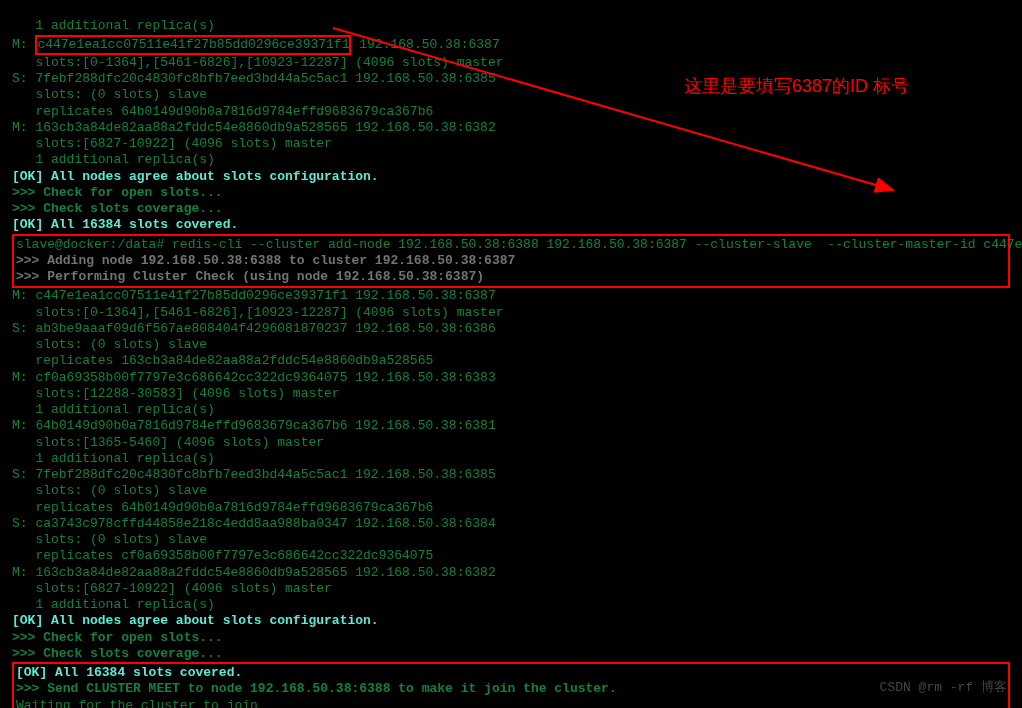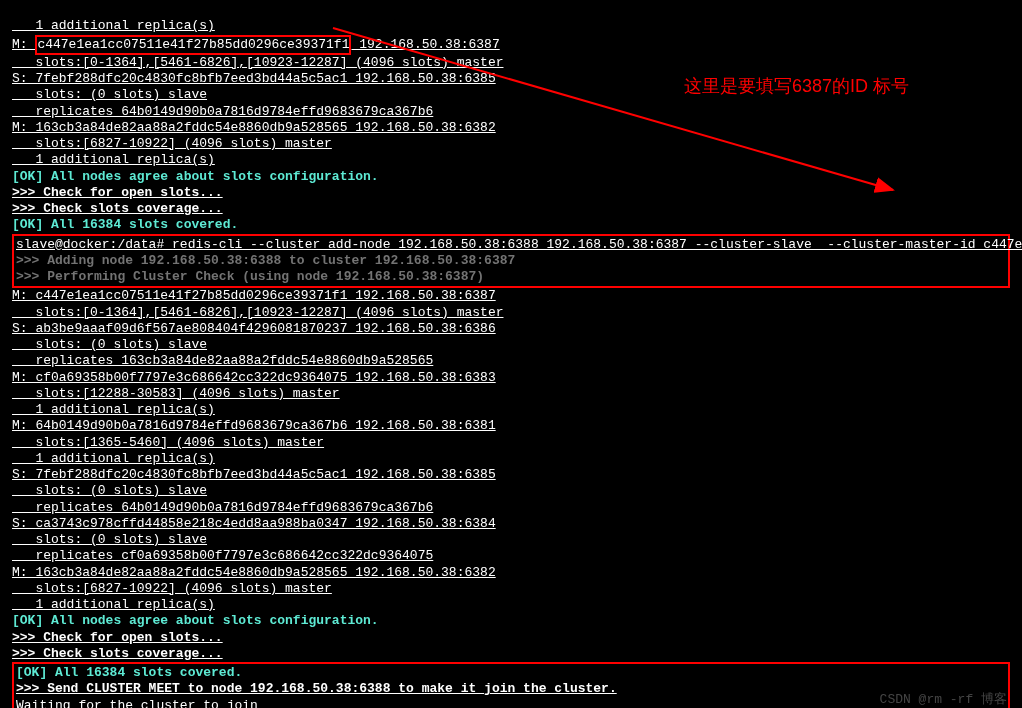--- a/index.html
+++ b/index.html
@@ -12,21 +12,21 @@
     line-height: 1.25;
     width: 1022px;
     height: 708px;
     overflow: hidden;
     position: relative;
   }
   .terminal {
     padding: 2px 12px;
     white-space: pre;
   }
-  .white { color: #ffffff; text-decoration: underline; }
+  .white { color: #15803d; }
   .green { color: #5eead4; }
   .cyan  { color: #737373; }
   .bold  { font-weight: bold; }
   .box-red {
     border: 2px solid #ff0000;
     display: inline-block;
     padding: 0;
     margin: 0;
   }
   .box-red-block {
@@ -109,13 +109,13 @@
 
 <svg class="arrow" style="left:0; top:0;" width="1022" height="300">
   <defs>
     <marker id="ah" markerWidth="10" markerHeight="8" refX="9" refY="4" orient="auto">
       <polygon points="0 0, 10 4, 0 8" fill="#ff0000"></polygon>
     </marker>
   </defs>
   <line x1="333" y1="28" x2="893" y2="190" stroke="#ff0000" stroke-width="2" marker-end="url(#ah)"></line>
 </svg>
 
-<div class="watermark" style="right:15px; bottom:0;text-align:right;">CSDN @rm -rf 博客</div>
+<div class="watermark" style="right:15px; bottom:12px;text-align:right;">CSDN @rm -rf 博客</div>
 
 </body></html>

